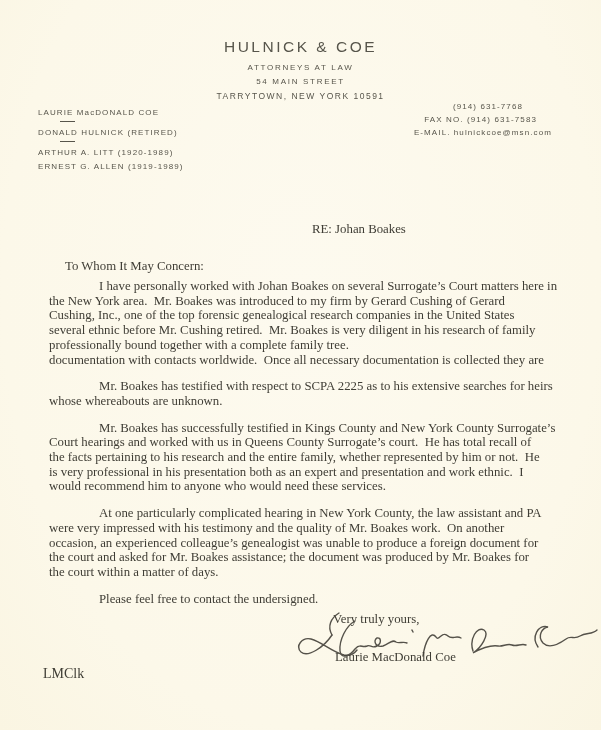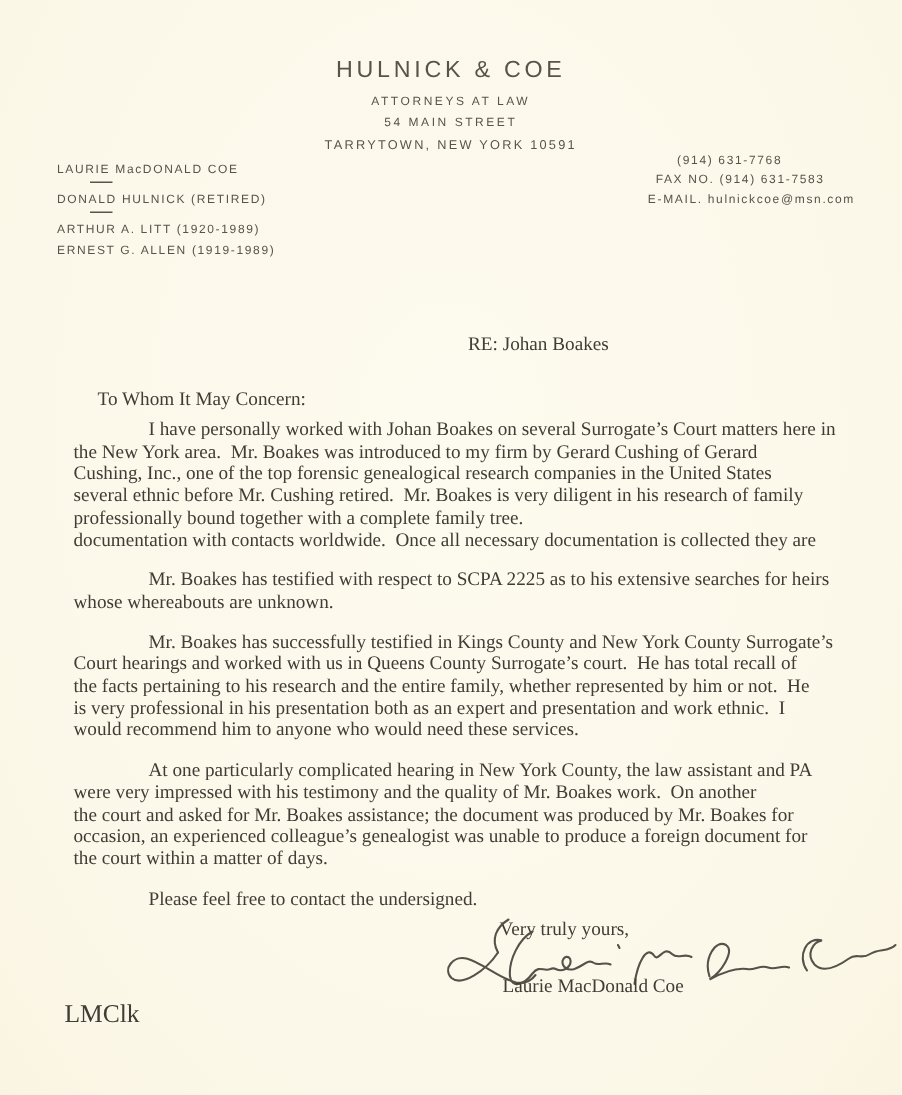--- a/index.html
+++ b/index.html
@@ -18,37 +18,37 @@
   .firm   { font-size: 15.5px; letter-spacing: 2.5px; font-weight: normal; }
   .sub    { font-size: 8px;   letter-spacing: 1.7px; margin-top: 7px; }
   .street { font-size: 8px;   letter-spacing: 1.7px; margin-top: 5px; }
   .city   { font-size: 8.5px; letter-spacing: 1.5px; margin-top: 5px; }
 
   .lh-left { position: absolute; top: 108px; left: 38px; font-size: 8px; letter-spacing: 1.1px; }
   .lh-left .name { line-height: 9px; white-space: pre; }
   .lh-left .rule { width: 15px; border-top: 1px solid #57554b; height: 0; margin: 4px 0 6px 22px; }
   .lh-left .name.gap { margin-top: 5px; }
 
-  .lh-right { position: absolute; top: 100px; right: 31px; font-size: 8px; letter-spacing: 1.1px; text-align: center; line-height: 13px; }
+  .lh-right { position: absolute; top: 100px; right: 49px; font-size: 8px; letter-spacing: 1.1px; text-align: right; line-height: 13px; }
   .lh-right .phone { padding-right: 29px; }
   .lh-right .fax   { padding-right: 15px; }
   .lh-right .email { padding-right: 0; }
 
   .re-line    { position: absolute; left: 312px; top: 222px; font-size: 12.8px; }
   .salutation { position: absolute; left: 48px;  top: 259px; font-size: 12.8px; margin-left: 17px; }
 
   .body-text { position: absolute; left: 37px; top: 279px; font-size: 12.8px; line-height: 14.7px; }
   .para { margin: 0 0 12px 12px; }
   .line { white-space: pre; }
   .line.indent { padding-left: 50px; }
 
   .closing    { position: absolute; left: 333px; top: 612px; font-size: 12.8px; }
   .sig        { position: absolute; left: 294px; top: 604px; }
   .typed-name { position: absolute; left: 335px; top: 650px; font-size: 12.8px; }
-  .initials   { position: absolute; left: 43px;  top: 666px; font-size: 17px; }
+  .initials   { position: absolute; left: 43px;  top: 666px; font-size: 14px; }
 </style>
 </head>
 <body>
 
 <div class="page">
 
   <div class="lh lh-center">
     <div class="firm">HULNICK &amp; COE</div>
     <div class="sub">ATTORNEYS AT LAW</div>
     <div class="street">54 MAIN STREET</div>
@@ -90,22 +90,22 @@
     <div class="para">
       <div class="line indent">Mr. Boakes has successfully testified in Kings County and New York County Surrogate’s</div>
       <div class="line">Court hearings and worked with us in Queens County Surrogate’s court.  He has total recall of</div>
       <div class="line">the facts pertaining to his research and the entire family, whether represented by him or not.  He</div>
       <div class="line">is very professional in his presentation both as an expert and presentation and work ethnic.  I</div>
       <div class="line">would recommend him to anyone who would need these services.</div>
     </div>
     <div class="para">
       <div class="line indent">At one particularly complicated hearing in New York County, the law assistant and PA</div>
       <div class="line">were very impressed with his testimony and the quality of Mr. Boakes work.  On another</div>
+      <div class="line">occasion, an experienced colleague’s genealogist was unable to produce a foreign document for</div>
       <div class="line">the court and asked for Mr. Boakes assistance; the document was produced by Mr. Boakes for</div>
-      <div class="line">occasion, an experienced colleague’s genealogist was unable to produce a foreign document for</div>
       <div class="line">the court within a matter of days.</div>
     </div>
     <div class="para">
       <div class="line indent">Please feel free to contact the undersigned.</div>
     </div>
   </div>
 
   <div class="closing">Very truly yours,</div>
 
   <svg class="sig" width="307" height="66" viewBox="0 0 307 66" fill="none" stroke="#55524a" stroke-width="1.4" stroke-linecap="round">

